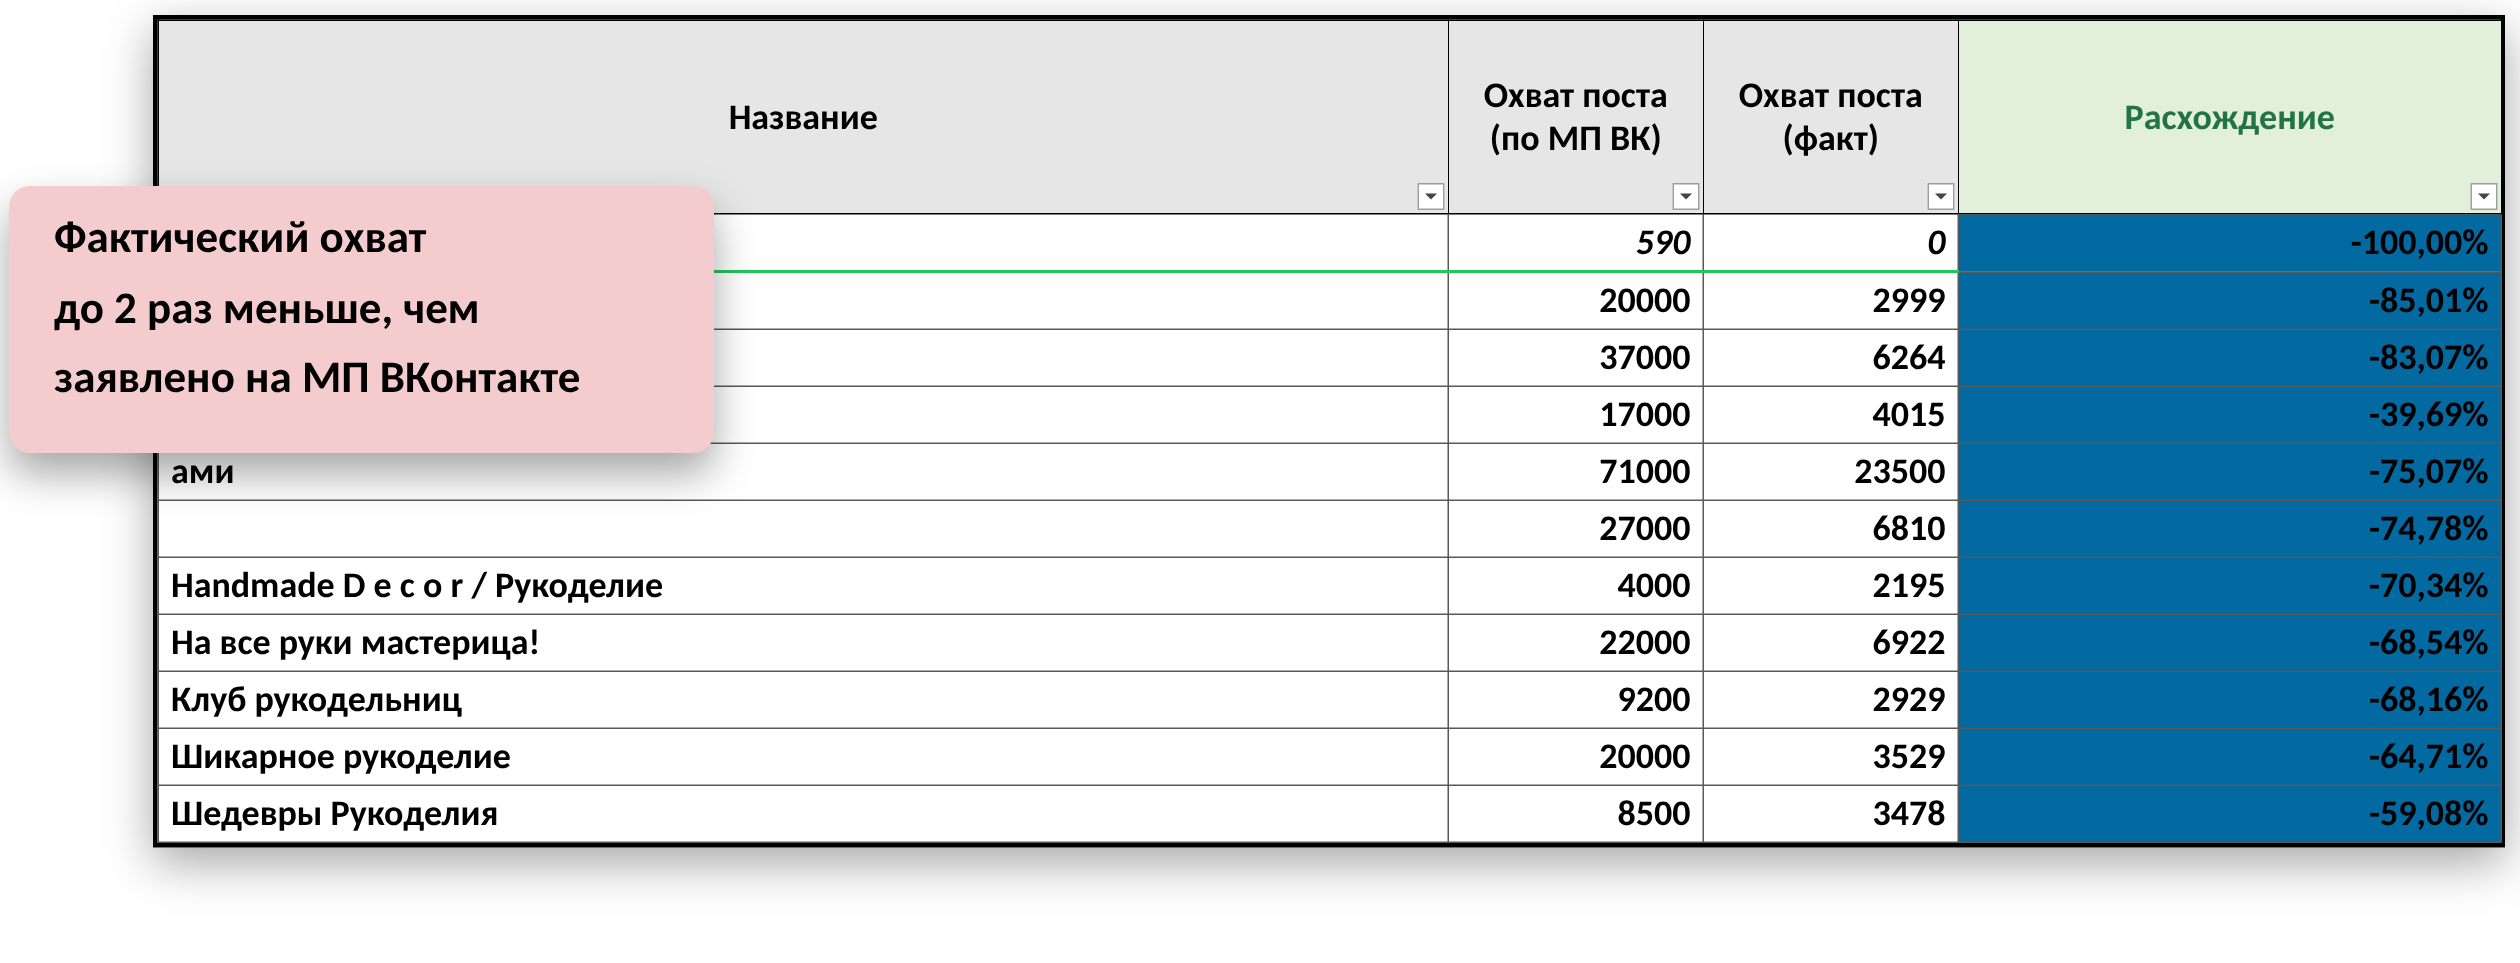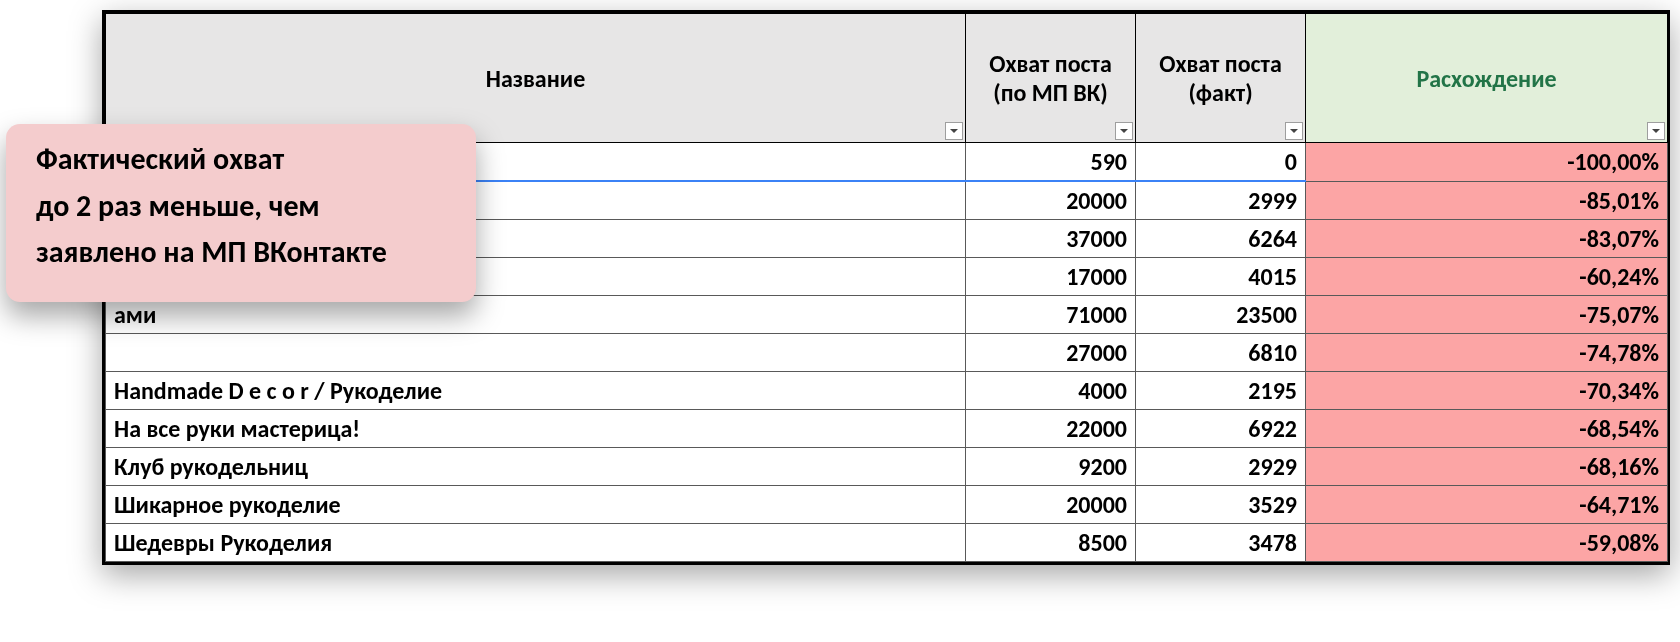--- a/index.html
+++ b/index.html
@@ -57,23 +57,23 @@
     td {
       border: 1px solid #595959;
       font-size: 24px;
       font-weight: 700;
       padding: 4px 8px;
       height: 38px;
       white-space: nowrap;
     }
     td.name { text-align: left; }
     td.num { text-align: right; font-variant-numeric: tabular-nums; }
-    td.pct { text-align: right; background: #fca5a5; }
+    td.pct { text-align: right; background: #0369a1; }
     tbody tr:first-child td.num,
-    tbody tr:first-child td.name { border-bottom: 2px solid #3b82f6; }
+    tbody tr:first-child td.name { border-bottom: 2px solid #22c55e; font-style: italic; }
     tbody tr:first-child td.pct { border-bottom: 1px solid #595959; }
     .callout {
       position: absolute;
       left: 6px;
       top: 124px;
       width: 470px;
       padding: 12px 30px 26px 30px;
       background: #f4cccd;
       border-radius: 14px;
       font-size: 30px;
@@ -150,21 +150,21 @@
         <tr>
           <td class="name"></td>
           <td class="num">37000</td>
           <td class="num">6264</td>
           <td class="pct">-83,07%</td>
         </tr>
         <tr>
           <td class="name"></td>
           <td class="num">17000</td>
           <td class="num">4015</td>
-          <td class="pct">-60,24%</td>
+          <td class="pct">-39,69%</td>
         </tr>
         <tr>
           <td class="name">ами</td>
           <td class="num">71000</td>
           <td class="num">23500</td>
           <td class="pct">-75,07%</td>
         </tr>
         <tr>
           <td class="name"></td>
           <td class="num">27000</td>

